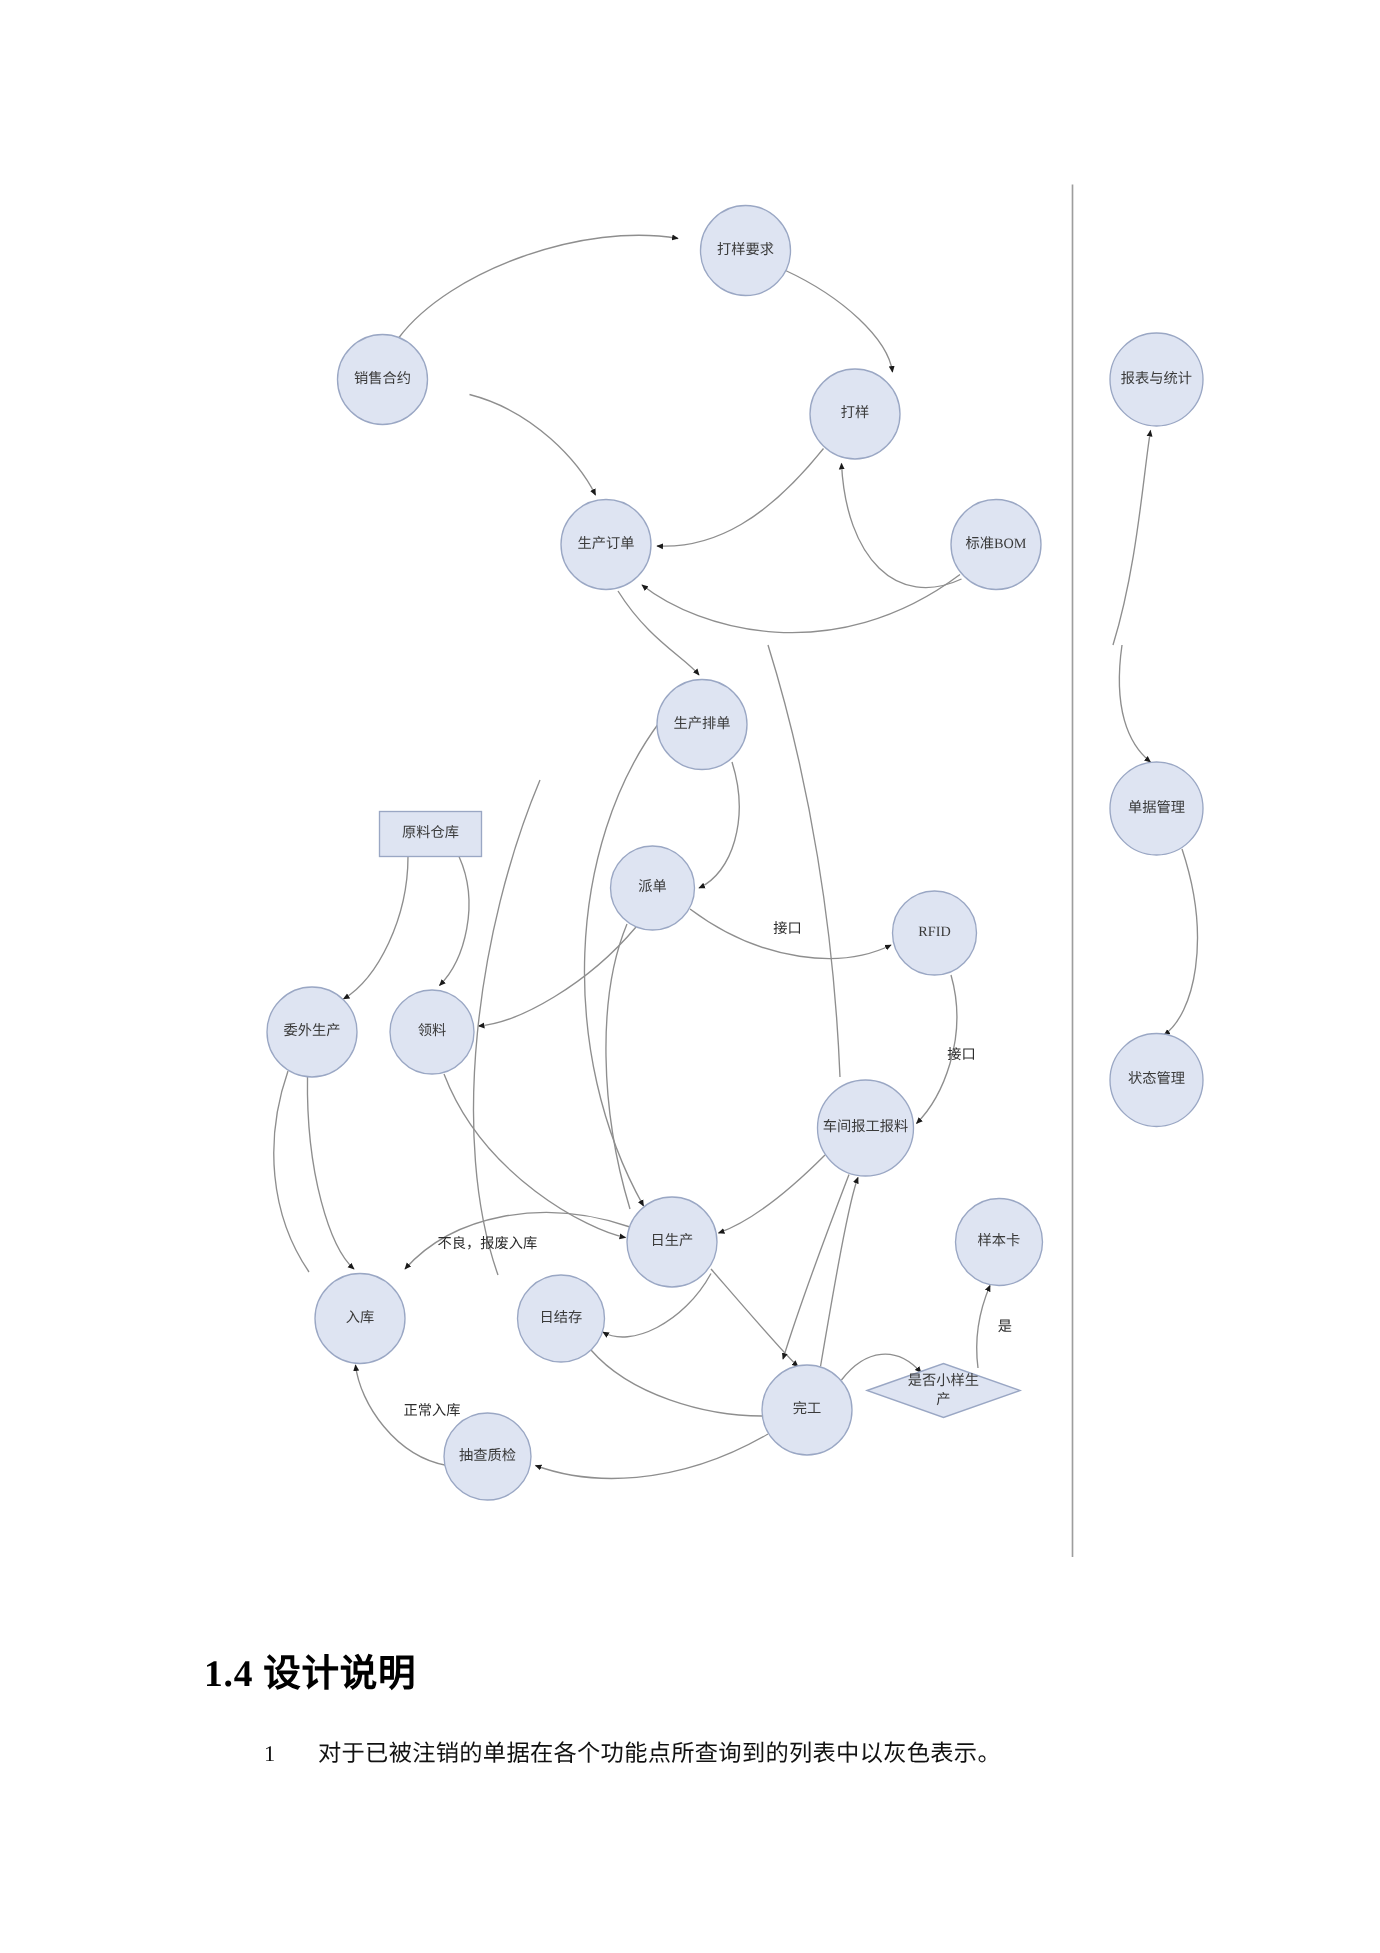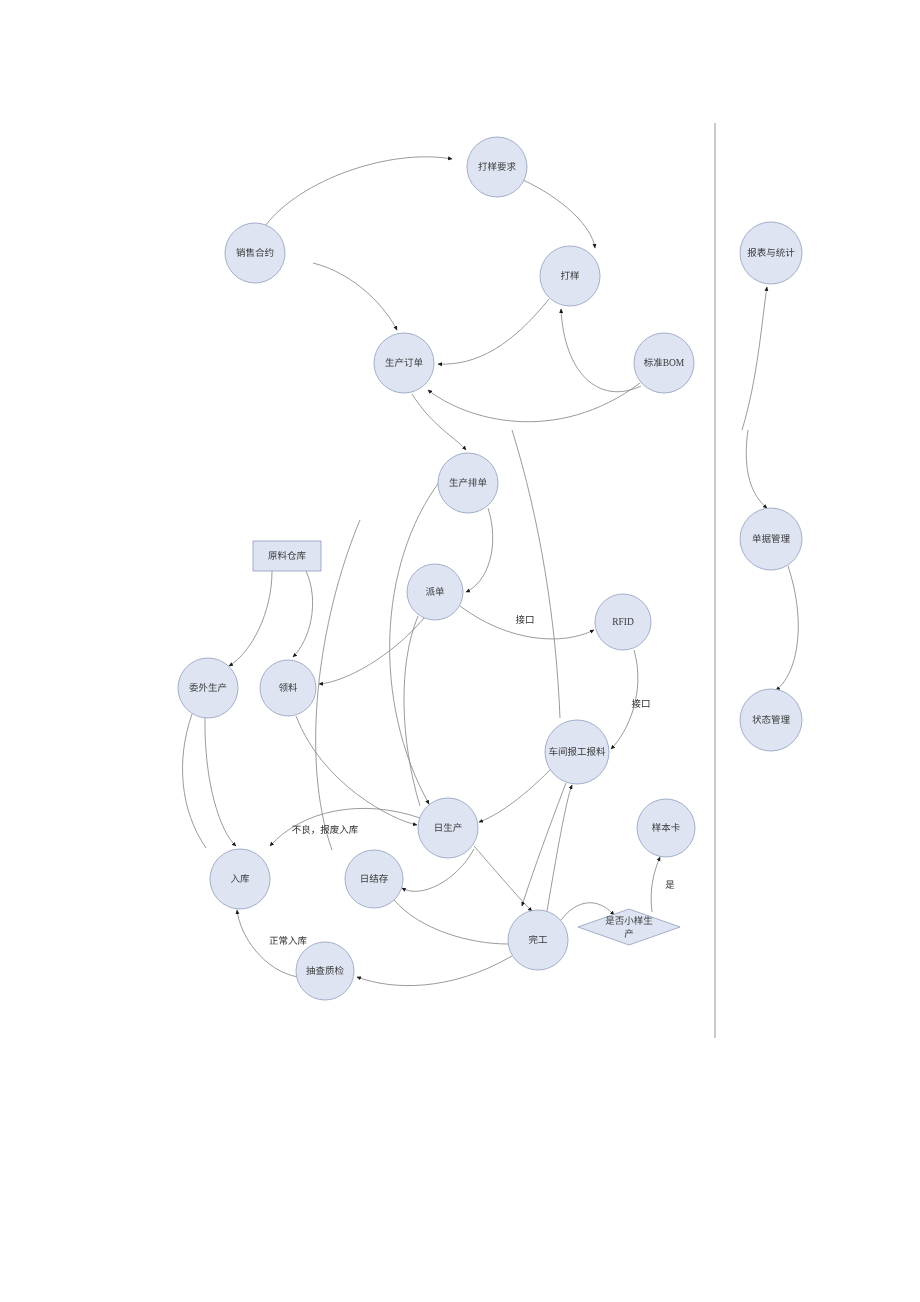--- a/index.html
+++ b/index.html
@@ -280,14 +280,21 @@
         <text class="edge-label" x="525" y="620">接口</text>
         <text class="edge-label" x="641" y="704">接口</text>
         <text class="edge-label" x="325" y="830">不良，报废入库</text>
         <text class="edge-label" x="288" y="941">正常入库</text>
         <text class="edge-label" x="670" y="885">是</text>
       </g>
 
     </svg>
   </div>
 
+  <div id="text-section">
+    <div id="section-heading">1.4 设计说明</div>
+    <div id="list-row">
+      <span id="list-marker">1</span>
+      <span id="list-text">对于已被注销的单据在各个功能点所查询到的列表中以灰色表示。</span>
+    </div>
+  </div>
 
 </div>
 
 </body></html>

